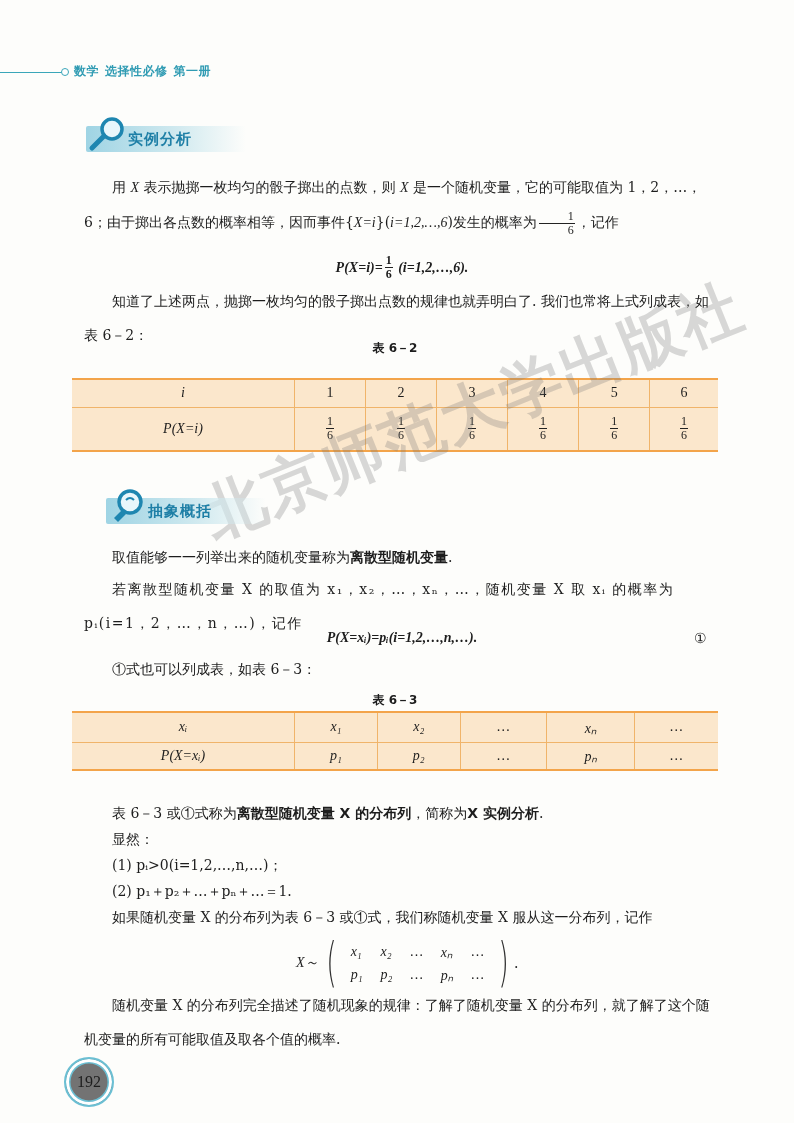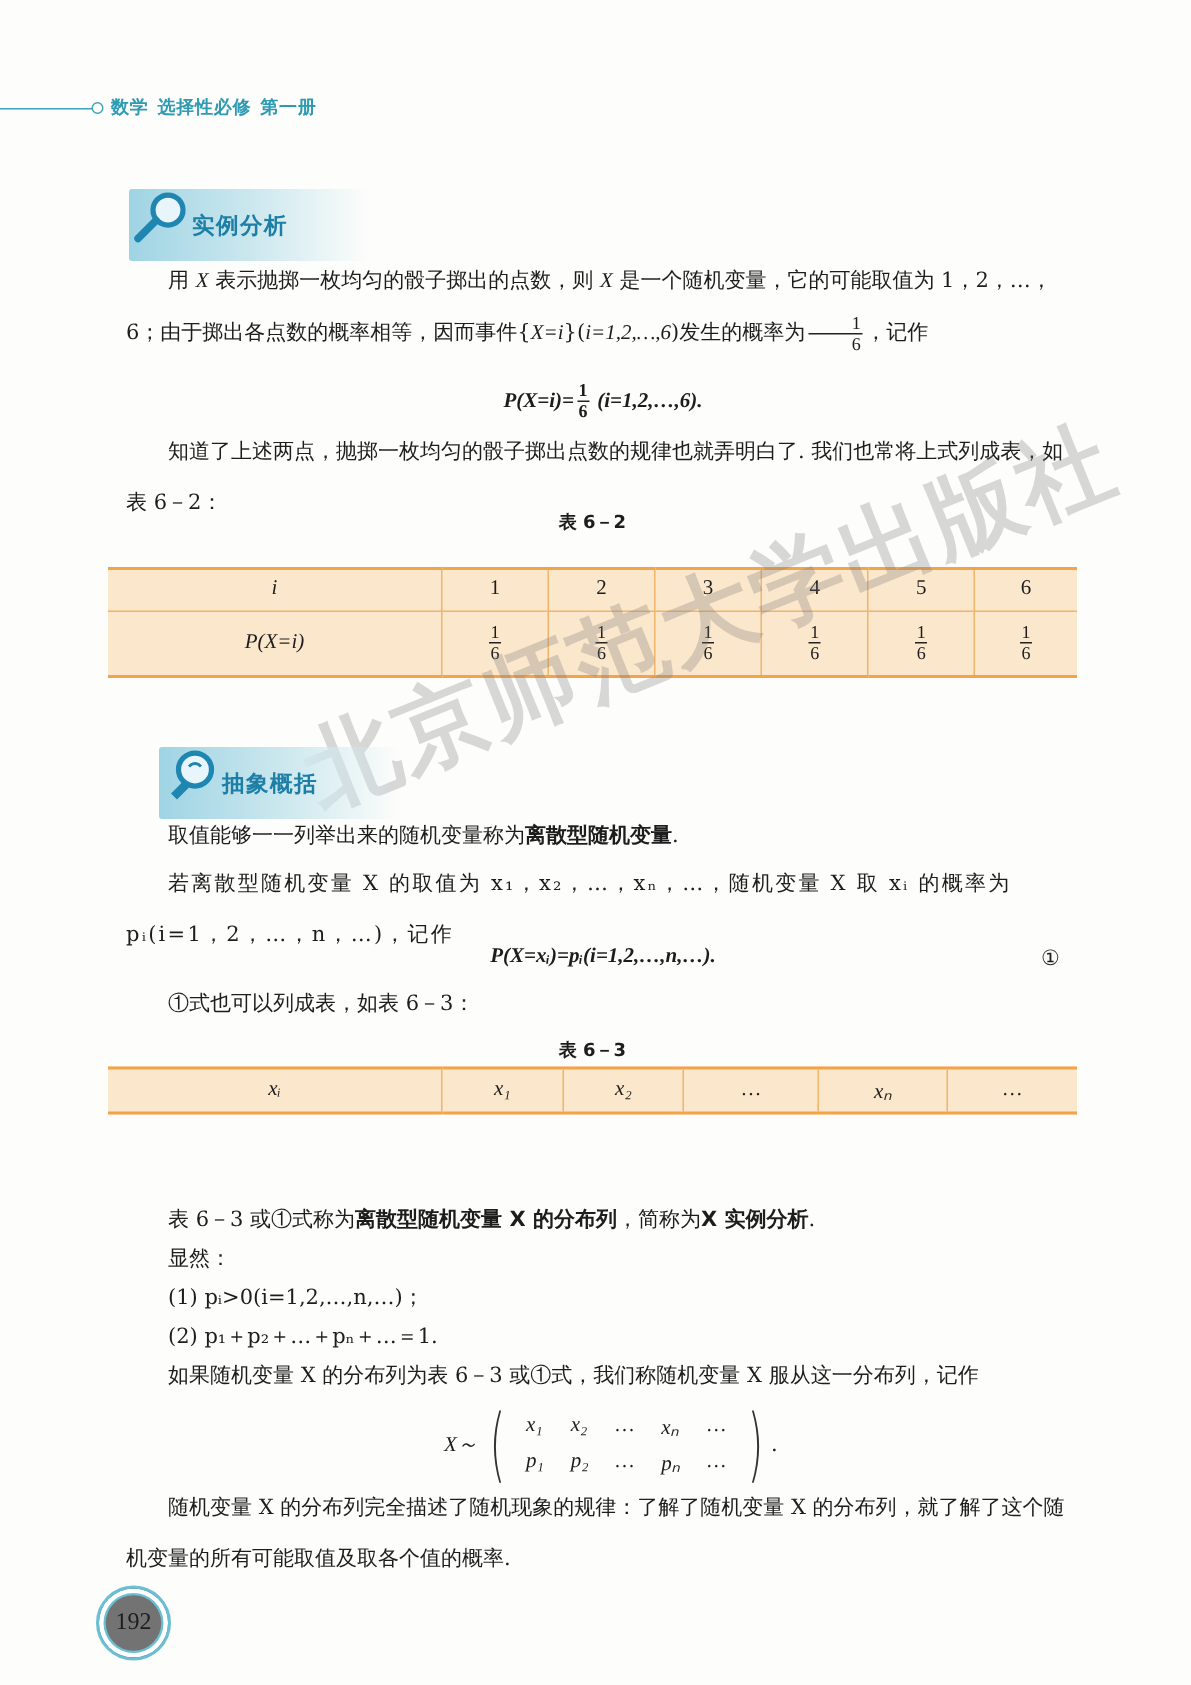--- a/index.html
+++ b/index.html
@@ -11,21 +11,21 @@
   }
   .abs { position: absolute; }
   
   .hdr-line { left: 0; top: 72px; width: 62px; height: 0; border-top: 1.5px solid #3aa6b9; }
   .hdr-dot { left: 61px; top: 68px; width: 6px; height: 6px; border: 1.5px solid #3aa6b9; border-radius: 50%; background: #fff; }
   .hdr-text { left: 74px; top: 63px; font-family: "DejaVu Sans", sans-serif; font-weight: bold; font-size: 12px; color: #2f9bb3; letter-spacing: 0.5px; }
   .hdr-text span { margin-right: 6px; }
 
   
   .banner {
-    height: 48px; display: flex; align-items: center;
+    height: 26px; display: flex; align-items: center;
     background: linear-gradient(90deg, #9fd4e4 0%, #cfe9ef 55%, rgba(240,248,240,0) 100%);
     border-radius: 2px;
   }
   .banner .icon { width: 42px; height: 40px; position: relative; margin-top: -10px; }
   .banner .label { font-family: "DejaVu Sans", sans-serif; font-weight: bold; color: #1e7fa6; font-size: 15px; letter-spacing: 1px; }
   .para { position: absolute; left: 84px; width: 636px; font-size: 14px; line-height: 34px; }
   .indent { text-indent: 28px; }
   i.m { font-family: "Liberation Serif", serif; font-style: italic; }
   .bold { font-weight: bold; font-family: "DejaVu Sans", sans-serif; }
   .frac { display: inline-flex; flex-direction: column; align-items: center; vertical-align: middle; font-size: 12px; line-height: 13px; margin: 0 2px; font-family: "Liberation Serif", serif; }
@@ -155,20 +155,28 @@
 <table class="abs pt" style="left:72px; top:711px; width:646px; font-style:italic;">
   <tbody>
       <tr style="height:30px;">
     <td style="width:222px;">xᵢ</td>
     <td>x₁</td>
     <td>x₂</td>
     <td>…</td>
     <td>xₙ</td>
     <td>…</td>
   </tr>
+  <tr style="height:28px;">
+    <td>P(X=xᵢ)</td>
+    <td>p₁</td>
+    <td>p₂</td>
+    <td>…</td>
+    <td>pₙ</td>
+    <td>…</td>
+  </tr>
 </tbody>
   </table>
 
 <div class="para indent" style="top:796px;">
   <span>表 6－3 或①式称为</span><span class="bold">离散型随机变量 X 的分布列</span><span>，简称为</span><span class="bold">X 实例分析</span><span>.</span>
 </div>
 <div class="para indent" style="top:822px;">显然：</div>
 <div class="para indent" style="top:848px;">(1) pᵢ&gt;0(i=1,2,…,n,…)；</div>
 <div class="para indent" style="top:874px;">(2) p₁＋p₂＋…＋pₙ＋…＝1.</div>
 <div class="para indent" style="top:900px;">如果随机变量 X 的分布列为表 6－3 或①式，我们称随机变量 X 服从这一分布列，记作</div>

